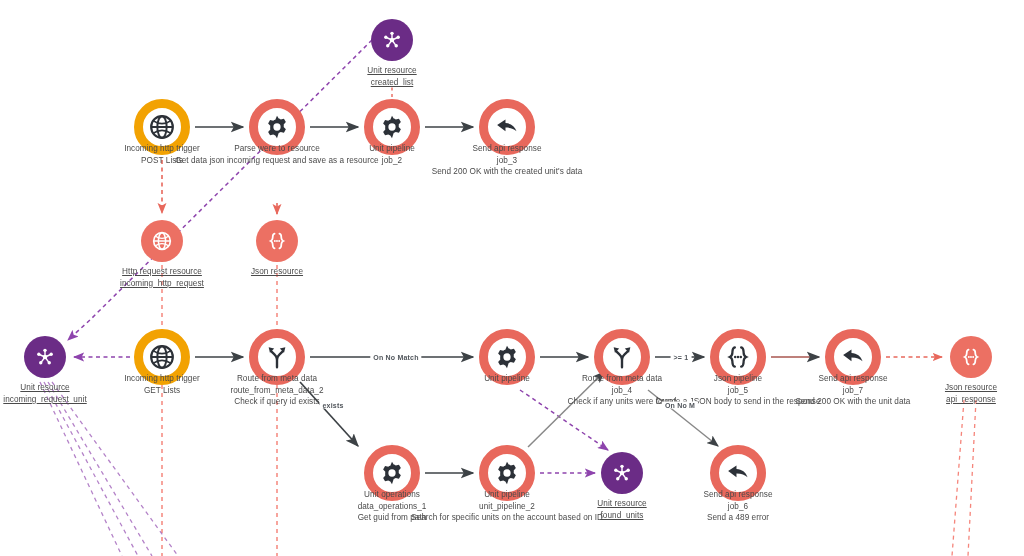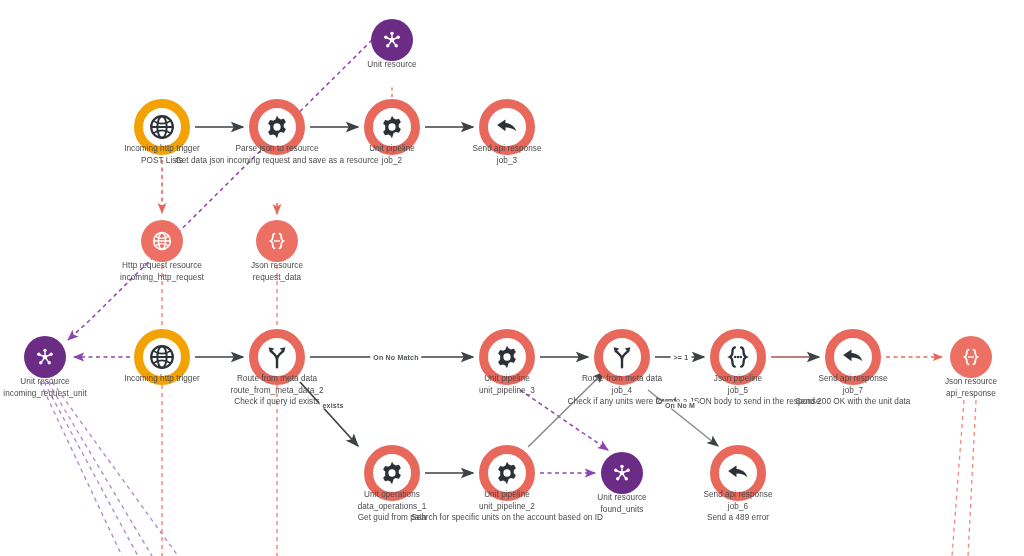--- a/index.html
+++ b/index.html
@@ -67,21 +67,22 @@
     left: -110px;
     top: 16px;
     width: 220px;
     text-align: center;
     color: #4a4a4a;
     font-size: 8.2px;
     line-height: 11.5px;
     letter-spacing: 0.05px;
   }
   .node-label.res {
-    top: 19px;
+    top: 25px;
+    text-decoration: underline;
   }
   .lbl-title { display: block; }
   .lbl-id { display: block; }
   .lbl-desc { display: block; }
   .edge-label {
     position: absolute;
     font-size: 7px;
     color: #50555b;
     font-weight: bold;
     background: #ffffff;
@@ -218,21 +219,21 @@
       <div class="node" style="left: 277px; top: 127px;">
         <div class="node-circle ring">
           <span>
             <svg class="icon-svg" width="26" height="26" viewBox="0 0 24 24">
               <path fill="#2c3138" d="M12 1.6l1.55 2.62a8.6 8.6 0 0 1 1.9.79l2.96-.6 1.78 3.08-2.02 2.24c.07.36.1.73.1 1.1s-.03.74-.1 1.1l2.02 2.24-1.78 3.08-2.96-.6c-.59.35-1.23.62-1.9.79L12 22.4l-1.55-2.62a8.6 8.6 0 0 1-1.9-.79l-2.96.6-1.78-3.08 2.02-2.24A6.9 6.9 0 0 1 5.73 12c0-.37.03-.74.1-1.1L3.81 8.66 5.59 5.58l2.96.6c.59-.35 1.23-.62 1.9-.79z"></path>
               <circle cx="12" cy="12" r="3.35" fill="#ffffff"></circle>
             </svg>
           </span>
         </div>
         <div class="node-label">
-          <span class="lbl-title">Parse json to resource</span>
+          <span class="lbl-title">Parse were to resource</span>
           <span class="lbl-desc">Get data json incoming request and save as a resource</span>
         </div>
       </div>
       <div class="node" style="left: 392px; top: 127px;">
         <div class="node-circle ring">
           <span>
             <svg class="icon-svg" width="26" height="26" viewBox="0 0 24 24">
               <path fill="#2c3138" d="M12 1.6l1.55 2.62a8.6 8.6 0 0 1 1.9.79l2.96-.6 1.78 3.08-2.02 2.24c.07.36.1.73.1 1.1s-.03.74-.1 1.1l2.02 2.24-1.78 3.08-2.96-.6c-.59.35-1.23.62-1.9.79L12 22.4l-1.55-2.62a8.6 8.6 0 0 1-1.9-.79l-2.96.6-1.78-3.08 2.02-2.24A6.9 6.9 0 0 1 5.73 12c0-.37.03-.74.1-1.1L3.81 8.66 5.59 5.58l2.96.6c.59-.35 1.23-.62 1.9-.79z"></path>
               <circle cx="12" cy="12" r="3.35" fill="#ffffff"></circle>
             </svg>
@@ -247,20 +248,21 @@
         <div class="node-circle ring">
           <span>
             <svg class="icon-svg" width="26" height="26" viewBox="0 0 24 24">
               <path fill="#2c3138" d="M10.6 5.1v3.3c5.1.3 8.6 2.9 10.2 7.6-2.4-2.3-5.4-3.5-10.2-3.5v3.4L2.9 10.1z"></path>
             </svg>
           </span>
         </div>
         <div class="node-label">
           <span class="lbl-title">Send api response</span>
           <span class="lbl-id">job_3</span>
+          <span class="lbl-desc">Send 200 OK with the created unit's data</span>
         </div>
       </div>
       <div class="node" style="left: 392px; top: 40px;">
         <div class="node-circle fill unit">
           <span>
             <svg class="icon-svg" width="20" height="20" viewBox="0 0 24 24">
               <line x1="12" y1="12" x2="12" y2="4.6" stroke="#ffffff" stroke-width="1.7"></line>
               <line x1="12" y1="12" x2="5.2" y2="9" stroke="#ffffff" stroke-width="1.7"></line>
               <line x1="12" y1="12" x2="18.8" y2="9" stroke="#ffffff" stroke-width="1.7"></line>
               <line x1="12" y1="12" x2="7.4" y2="18.4" stroke="#ffffff" stroke-width="1.7"></line>
@@ -269,20 +271,21 @@
               <circle cx="12" cy="4" r="2.05" fill="#ffffff"></circle>
               <circle cx="4.6" cy="8.6" r="2.05" fill="#ffffff"></circle>
               <circle cx="19.4" cy="8.6" r="2.05" fill="#ffffff"></circle>
               <circle cx="6.9" cy="18.9" r="2.05" fill="#ffffff"></circle>
               <circle cx="17.1" cy="18.9" r="2.05" fill="#ffffff"></circle>
             </svg>
           </span>
         </div>
         <div class="node-label res">
           <span class="lbl-title">Unit resource</span>
+          <span class="lbl-id">created_list</span>
         </div>
       </div>
       <div class="node" style="left: 162px; top: 241px;">
         <div class="node-circle fill">
           <span>
             <svg class="icon-svg" width="20" height="20" viewBox="0 0 24 24">
               <circle cx="12" cy="12" r="10" fill="none" stroke="#ffffff" stroke-width="2"></circle>
               <ellipse cx="12" cy="12" rx="4.3" ry="10" fill="none" stroke="#ffffff" stroke-width="1.8"></ellipse>
               <line x1="2" y1="12" x2="22" y2="12" stroke="#ffffff" stroke-width="1.8"></line>
               <path d="M4.2 6.3 A13 13 0 0 0 19.8 6.3" fill="none" stroke="#ffffff" stroke-width="1.6"></path>
@@ -302,21 +305,20 @@
               <path d="M9.1 3.2C6.6 3.6 6.9 6.4 6.8 8.2c-.1 1.9-.6 3-2.3 3.8 1.7.8 2.2 1.9 2.3 3.8.1 1.8-.2 4.6 2.3 5" fill="none" stroke="#ffffff" stroke-width="2.1" stroke-linecap="round"></path>
               <path d="M14.9 3.2c2.5.4 2.2 3.2 2.3 5 .1 1.9.6 3 2.3 3.8-1.7.8-2.2 1.9-2.3 3.8-.1 1.8.2 4.6-2.3 5" fill="none" stroke="#ffffff" stroke-width="2.1" stroke-linecap="round"></path>
               <circle cx="9.4" cy="12" r="1.15" fill="#ffffff"></circle>
               <circle cx="12" cy="12" r="1.15" fill="#ffffff"></circle>
               <circle cx="14.6" cy="12" r="1.15" fill="#ffffff"></circle>
             </svg>
           </span>
         </div>
         <div class="node-label res">
           <span class="lbl-title">Json resource</span>
-          <span class="lbl-id">request_data</span>
         </div>
       </div>
       <div class="node" style="left: 45px; top: 357px;">
         <div class="node-circle fill unit">
           <span>
             <svg class="icon-svg" width="20" height="20" viewBox="0 0 24 24">
               <line x1="12" y1="12" x2="12" y2="4.6" stroke="#ffffff" stroke-width="1.7"></line>
               <line x1="12" y1="12" x2="5.2" y2="9" stroke="#ffffff" stroke-width="1.7"></line>
               <line x1="12" y1="12" x2="18.8" y2="9" stroke="#ffffff" stroke-width="1.7"></line>
               <line x1="12" y1="12" x2="7.4" y2="18.4" stroke="#ffffff" stroke-width="1.7"></line>
@@ -342,20 +344,21 @@
               <circle cx="12" cy="12" r="10" fill="none" stroke="#2c3138" stroke-width="2"></circle>
               <ellipse cx="12" cy="12" rx="4.3" ry="10" fill="none" stroke="#2c3138" stroke-width="1.8"></ellipse>
               <line x1="2" y1="12" x2="22" y2="12" stroke="#2c3138" stroke-width="1.8"></line>
               <path d="M4.2 6.3 A13 13 0 0 0 19.8 6.3" fill="none" stroke="#2c3138" stroke-width="1.6"></path>
               <path d="M4.2 17.7 A13 13 0 0 1 19.8 17.7" fill="none" stroke="#2c3138" stroke-width="1.6"></path>
             </svg>
           </span>
         </div>
         <div class="node-label">
           <span class="lbl-title">Incoming http trigger</span>
+          <span class="lbl-id">GET Lists</span>
         </div>
       </div>
       <div class="node" style="left: 277px; top: 357px;">
         <div class="node-circle ring">
           <span>
             <svg class="icon-svg" width="26" height="26" viewBox="0 0 24 24">
               <path d="M12 21.5V14c0-2.6 1.4-3.6 3.1-5.2l2.4-2.3" fill="none" stroke="#2c3138" stroke-width="2.2" stroke-linecap="round" stroke-linejoin="round"></path>
               <path d="M12 14c0-2.6-1.4-3.6-3.1-5.2L6.5 6.5" fill="none" stroke="#2c3138" stroke-width="2.2" stroke-linecap="round" stroke-linejoin="round"></path>
               <path fill="#2c3138" d="M4.3 3.1l5.1 1-3.9 3.9z"></path>
               <path fill="#2c3138" d="M19.7 3.1l-5.1 1 3.9 3.9z"></path>
@@ -372,21 +375,20 @@
         <div class="node-circle ring">
           <span>
             <svg class="icon-svg" width="26" height="26" viewBox="0 0 24 24">
               <path fill="#2c3138" d="M12 1.6l1.55 2.62a8.6 8.6 0 0 1 1.9.79l2.96-.6 1.78 3.08-2.02 2.24c.07.36.1.73.1 1.1s-.03.74-.1 1.1l2.02 2.24-1.78 3.08-2.96-.6c-.59.35-1.23.62-1.9.79L12 22.4l-1.55-2.62a8.6 8.6 0 0 1-1.9-.79l-2.96.6-1.78-3.08 2.02-2.24A6.9 6.9 0 0 1 5.73 12c0-.37.03-.74.1-1.1L3.81 8.66 5.59 5.58l2.96.6c.59-.35 1.23-.62 1.9-.79z"></path>
               <circle cx="12" cy="12" r="3.35" fill="#ffffff"></circle>
             </svg>
           </span>
         </div>
         <div class="node-label">
           <span class="lbl-title">Unit pipeline</span>
-          <span class="lbl-id">unit_pipeline_3</span>
         </div>
       </div>
       <div class="node" style="left: 622px; top: 357px;">
         <div class="node-circle ring">
           <span>
             <svg class="icon-svg" width="26" height="26" viewBox="0 0 24 24">
               <path d="M12 21.5V14c0-2.6 1.4-3.6 3.1-5.2l2.4-2.3" fill="none" stroke="#2c3138" stroke-width="2.2" stroke-linecap="round" stroke-linejoin="round"></path>
               <path d="M12 14c0-2.6-1.4-3.6-3.1-5.2L6.5 6.5" fill="none" stroke="#2c3138" stroke-width="2.2" stroke-linecap="round" stroke-linejoin="round"></path>
               <path fill="#2c3138" d="M4.3 3.1l5.1 1-3.9 3.9z"></path>
               <path fill="#2c3138" d="M19.7 3.1l-5.1 1 3.9 3.9z"></path>

